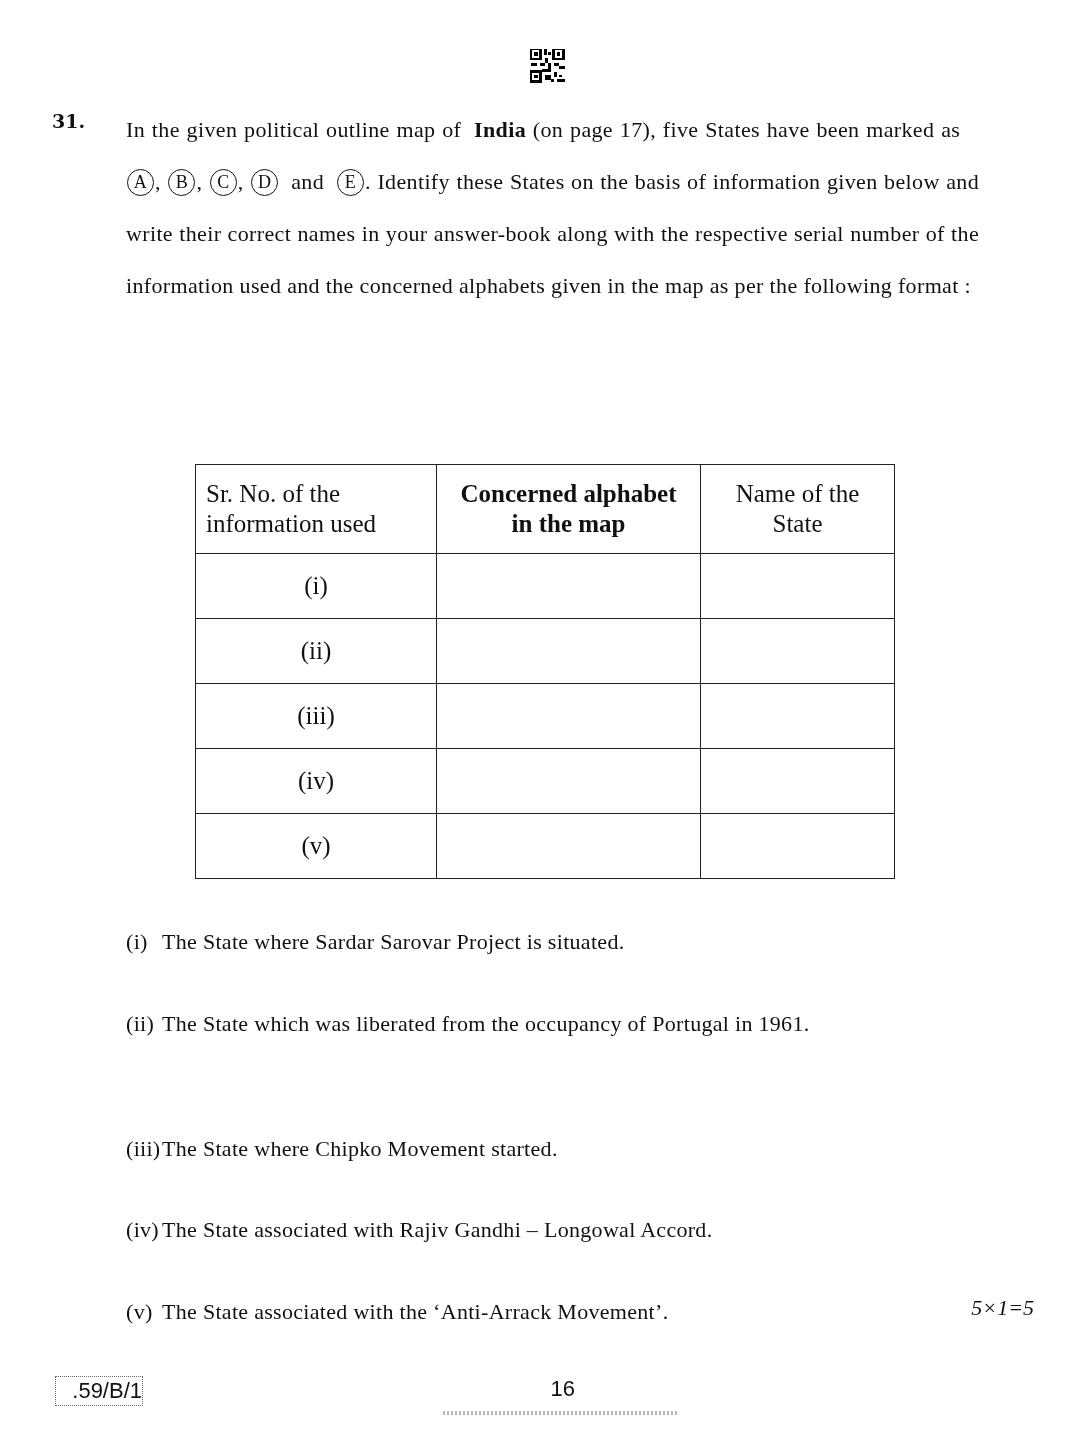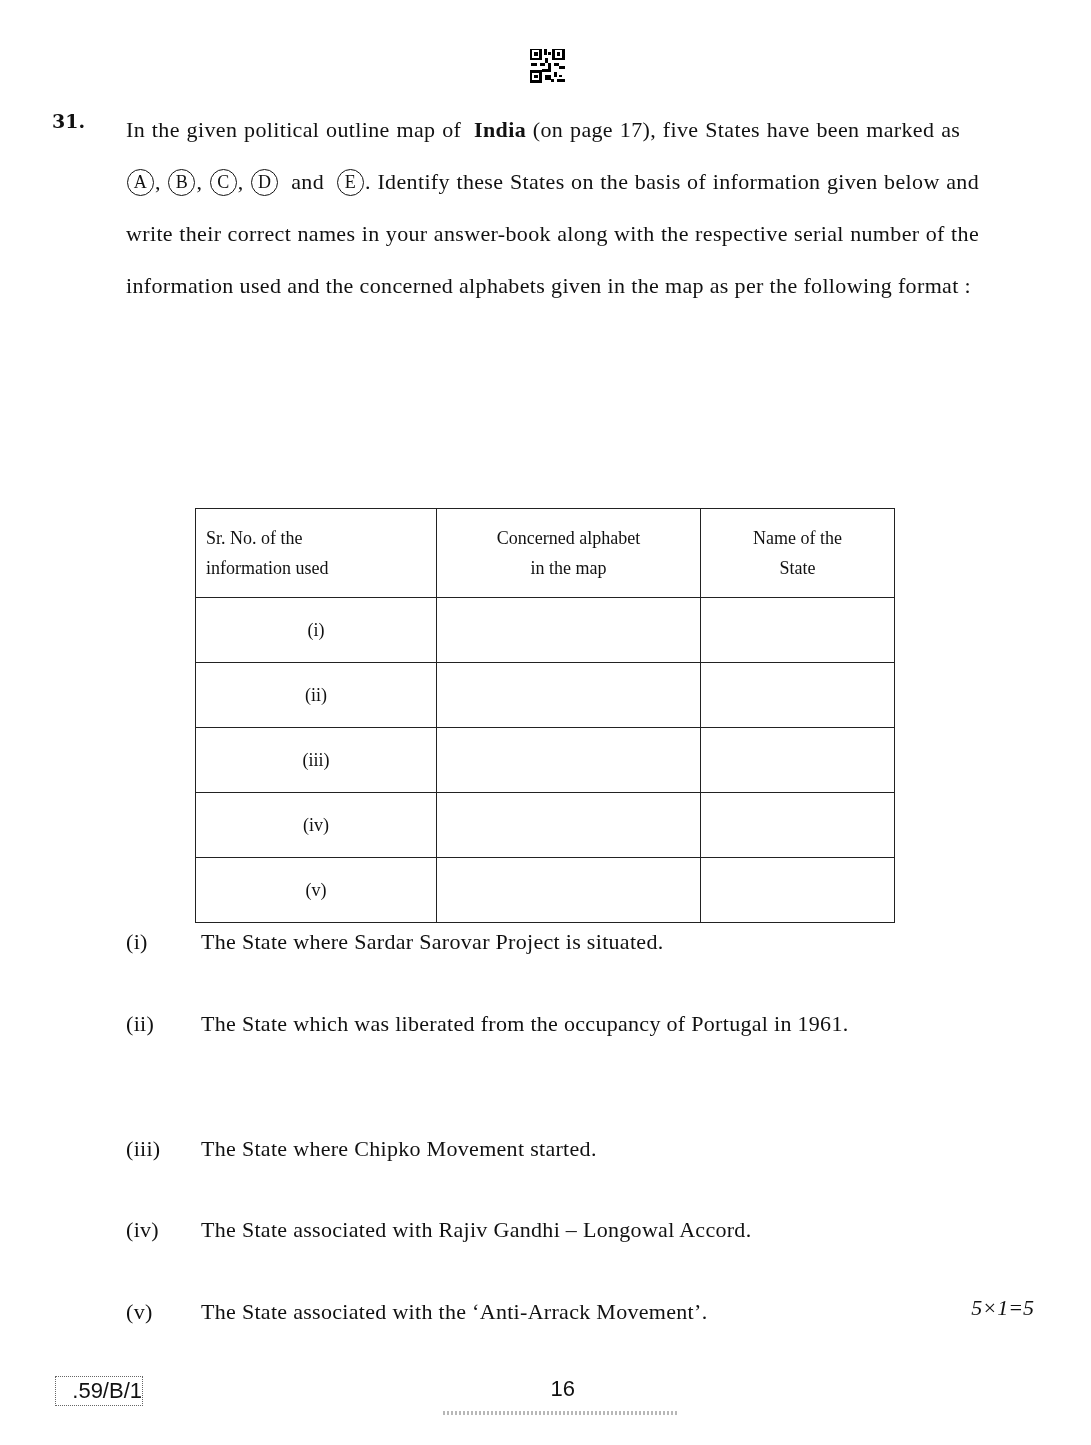--- a/index.html
+++ b/index.html
@@ -26,38 +26,37 @@
     .circ {
       display: inline-block; width: 25px; height: 25px; border: 1.6px solid #111;
       border-radius: 50%; text-align: center; line-height: 25px; font-size: 18px;
       vertical-align: 1px; box-sizing: content-box; margin: 0 1px;
     }
     .intro .sp { display: inline-block; width: 12px; }
     table.fmt {
       position: absolute; left: 195px; top: 464px;
       border-collapse: collapse; width: 700px;
       font-family: "Liberation Serif", "DejaVu Serif", serif;
-      font-size: 18px;
-      margin-top: 44px;
+      font-size: 25px;
     }
     table.fmt th, table.fmt td {
       border: 1.3px solid #222; text-align: center; padding: 0; font-weight: normal;
     }
     table.fmt th { height: 88px; line-height: 30px; }
     table.fmt th.c1 { width: 220px; text-align: justify; text-align-last: left; padding: 0 10px; }
     table.fmt th.c1 span { display: block; }
-    table.fmt th.c2 { width: 263px; }
+    table.fmt th.c2 { width: 263px; font-weight: bold; }
     table.fmt td { height: 64px; }
     .info {
       position: absolute; left: 126px; width: 853px;
       font-family: "Liberation Serif", "DejaVu Serif", serif;
       font-size: 22px; line-height: 44px; letter-spacing: 0.3px;
     }
     .info .lbl { position: absolute; left: 0; top: 0; }
-    .info .txt { margin-left: 75px; text-align: justify; }
+    .info .txt { margin-left: 36px; text-align: justify; }
     .marks {
       position: absolute; right: 57px; top: 1295px;
       font-family: "Liberation Serif", "DejaVu Serif", serif;
       font-size: 22px; font-style: italic;
     }
     .code {
       position: absolute; left: 55px; top: 1376px; width: 88px; height: 30px;
       border: 1px dotted #666; box-sizing: border-box;
       font-family: "Liberation Sans", "DejaVu Sans", sans-serif;
       font-size: 22px; line-height: 28px; text-align: right; color: #111;

